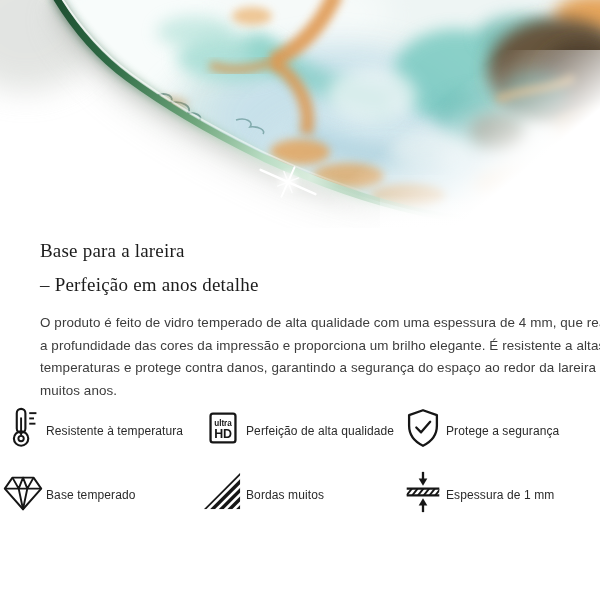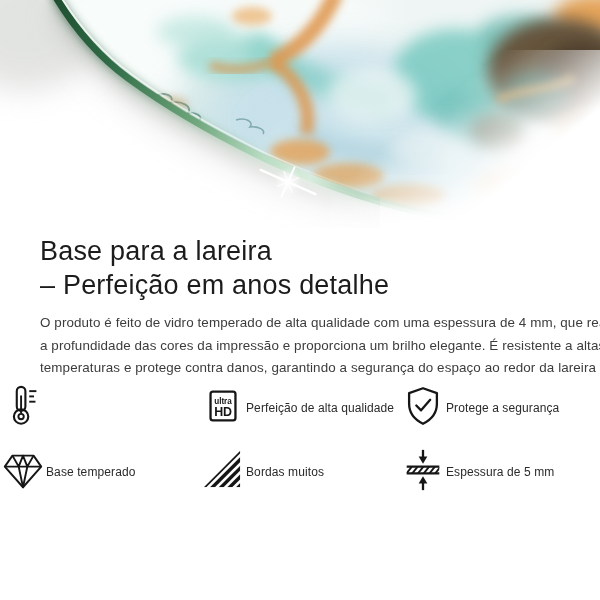--- a/index.html
+++ b/index.html
@@ -6,23 +6,23 @@
   body{
     width:600px;height:600px;overflow:hidden;position:relative;
     font-family:"Liberation Sans","DejaVu Sans",sans-serif;
     -webkit-font-smoothing:antialiased;
   }
   .hero{position:relative;width:600px;height:228px;background:#fff;}
   .hero svg{display:block;}
   .content{padding:0 40px;}
   .heading{
     margin:6px 0 8px 0;
-    font-family:Liberation Sans, sans-serif;
+    font-family:Liberation Serif, serif;
     font-weight:400;
-    font-size:27px;line-height:34px;
+    font-size:19px;line-height:34px;
     color:var(--text-dark,#1c1c1c);
     letter-spacing:.2px;
   }
   .heading div{white-space:nowrap;}
   .paragraph{
     margin-top:10px;
     font-size:13.4px;line-height:22.5px;
     color:var(--text-body,#3c3c3c);
     letter-spacing:.1px;
   }
@@ -165,37 +165,39 @@
 
 <div class="content">
   <h1 class="heading">
     <div>Base para a lareira</div>
     <div>– Perfeição em anos detalhe</div>
   </h1>
   <div class="paragraph">
     <div>O produto é feito de vidro temperado de alta qualidade com uma espessura de 4 mm, que realça</div>
     <div>a profundidade das cores da impressão e proporciona um brilho elegante. É resistente a altas</div>
     <div>temperaturas e protege contra danos, garantindo a segurança do espaço ao redor da lareira por</div>
+    <div>muitos anos.</div>
   </div>
 </div>
 
 <div class="features">
 
   <div class="feature">
     <svg viewBox="0 0 48 48">
       <g fill="none" stroke="currentColor" stroke-width="2.2">
         <rect x="17.5" y="4" width="9" height="25" rx="4.5"></rect>
         <circle cx="22" cy="35" r="7.5"></circle>
         <circle cx="22" cy="35" r="2.8" stroke-width="2"></circle>
         <line x1="22" y1="13" x2="22" y2="31.5" stroke-width="2"></line>
         <line x1="30.5" y1="8.5" x2="38" y2="8.5" stroke-width="2"></line>
         <line x1="30.5" y1="14" x2="35.5" y2="14" stroke-width="2"></line>
         <line x1="30.5" y1="19.5" x2="37" y2="19.5" stroke-width="2"></line>
       </g>
     </svg>
+    <span class="feature-label">Resistente à temperatura</span>
   </div>
 
   <div class="feature">
     <svg viewBox="0 0 48 48">
       <rect x="11" y="9" width="26" height="30" rx="2.5" fill="none" stroke="currentColor" stroke-width="2.4"></rect>
       <text class="uhd-small" x="24" y="21.5" text-anchor="middle" fill="currentColor">ultra</text>
       <text class="uhd-large" x="24" y="34.5" text-anchor="middle" fill="currentColor">HD</text>
     </svg>
     <span class="feature-label">Perfeição de alta qualidade</span>
   </div>
@@ -253,16 +255,16 @@
         <line x1="28" y1="31" x2="40" y2="16"></line>
         <line x1="34" y1="31" x2="46" y2="16"></line>
       </g>
       <line x1="7" y1="20.5" x2="41" y2="20.5" stroke="currentColor" stroke-width="2.4"></line>
       <line x1="7" y1="27.5" x2="41" y2="27.5" stroke="currentColor" stroke-width="2.4"></line>
       <line x1="24" y1="3" x2="24" y2="10.5" stroke="currentColor" stroke-width="2.4"></line>
       <path d="M19.5,10 L28.5,10 L24,17.5 Z" fill="currentColor"></path>
       <line x1="24" y1="45" x2="24" y2="37.5" stroke="currentColor" stroke-width="2.4"></line>
       <path d="M19.5,38 L28.5,38 L24,30.5 Z" fill="currentColor"></path>
     </svg>
-    <span class="feature-label">Espessura de 5 mm</span>
+    <span class="feature-label">Espessura de 1 mm</span>
   </div>
 
 </div>
 
 </body></html>

